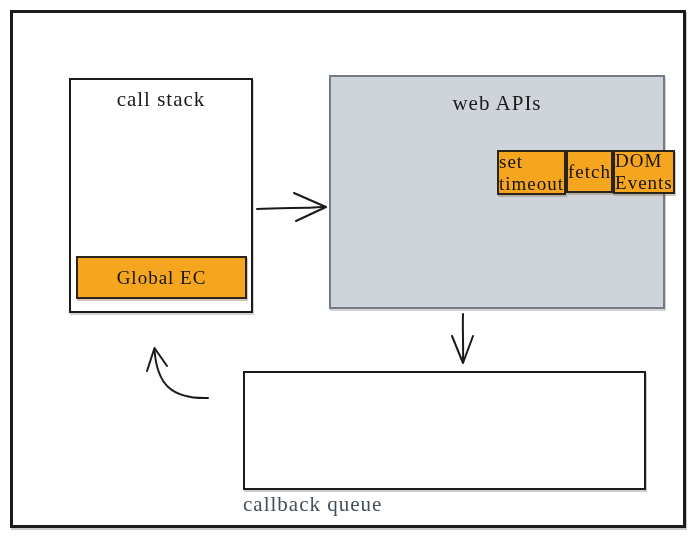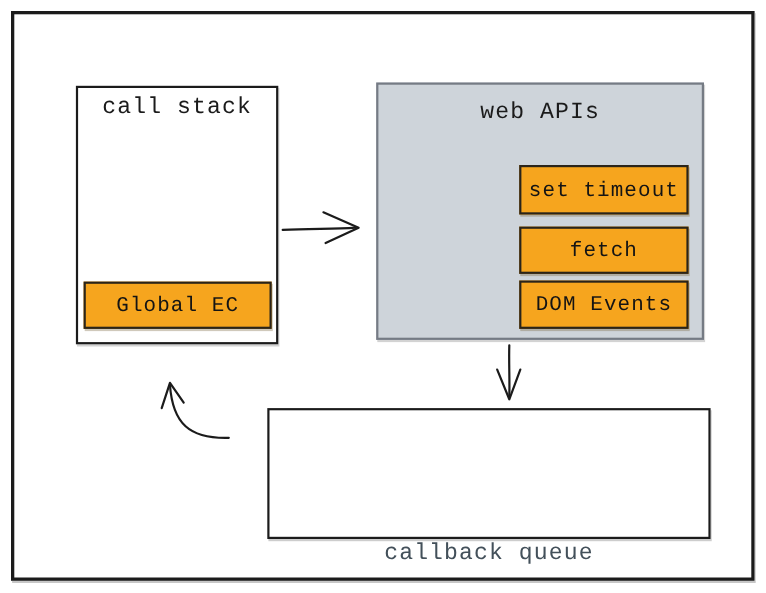--- a/index.html
+++ b/index.html
@@ -5,21 +5,21 @@
   html, body {
     margin: 0;
     padding: 0;
     background: #ffffff;
   }
   .canvas {
     position: relative;
     width: 696px;
     height: 539px;
     background: #ffffff;
-    font-family: Liberation Mono, monospace;
+    font-family: Liberation Serif, serif;
     color: var(--ink, #1b1b1b);
     overflow: hidden;
   }
   * { box-sizing: border-box; }
 
   .frame {
     position: absolute;
     left: 10px; top: 10px;
     width: 676px; height: 518px;
     border: 3px solid var(--ink, #1b1b1b);
@@ -58,53 +58,53 @@
   }
   .global-ec {
     position: absolute;
     left: 5px; right: 4px; bottom: 12px;
     height: 43px;
   }
 
   
   .web-apis {
     position: absolute;
-    left: 342px; top: 75px;
-    width: 298px; height: 234px;
+    left: 329px; top: 75px;
+    width: 336px; height: 234px;
     background: var(--panel-gray, #ced4da);
     border: 2px solid var(--panel-border, #757b84);
     box-shadow: 1px 2px 0 rgba(130,130,130,0.35);
   }
   .web-apis .box-title { margin-top: 14px; }
   .api-buttons {
     position: absolute;
     top: 73px; right: 12px;
     width: 154px;
     display: flex;
-    flex-direction: column;
+    flex-direction: row;
   }
   .api-buttons .chip { height: 45px; }
   .api-buttons .chip:nth-child(1) { margin-bottom: 11px; height: 45px; }
   .api-buttons .chip:nth-child(2) { margin-bottom: 6px; height: 43px; }
   .api-buttons .chip:nth-child(3) { height: 44px; }
 
   
   .callback-queue {
     position: absolute;
     left: 243px; top: 371px;
     width: 403px; height: 119px;
     background: #ffffff;
     border: 2.5px solid var(--ink, #1b1b1b);
     box-shadow: 1px 2px 0 rgba(130,130,130,0.4);
   }
   .queue-label {
     position: absolute;
     left: 243px; top: 492px;
     width: 403px;
-    text-align: center;
+    text-align: left;
     font-size: 21px;
     letter-spacing: 1px;
     color: var(--label-gray, #43505a);
     user-select: none;
   }
 
   
   .arrows {
     position: absolute;
     left: 0; top: 0;

